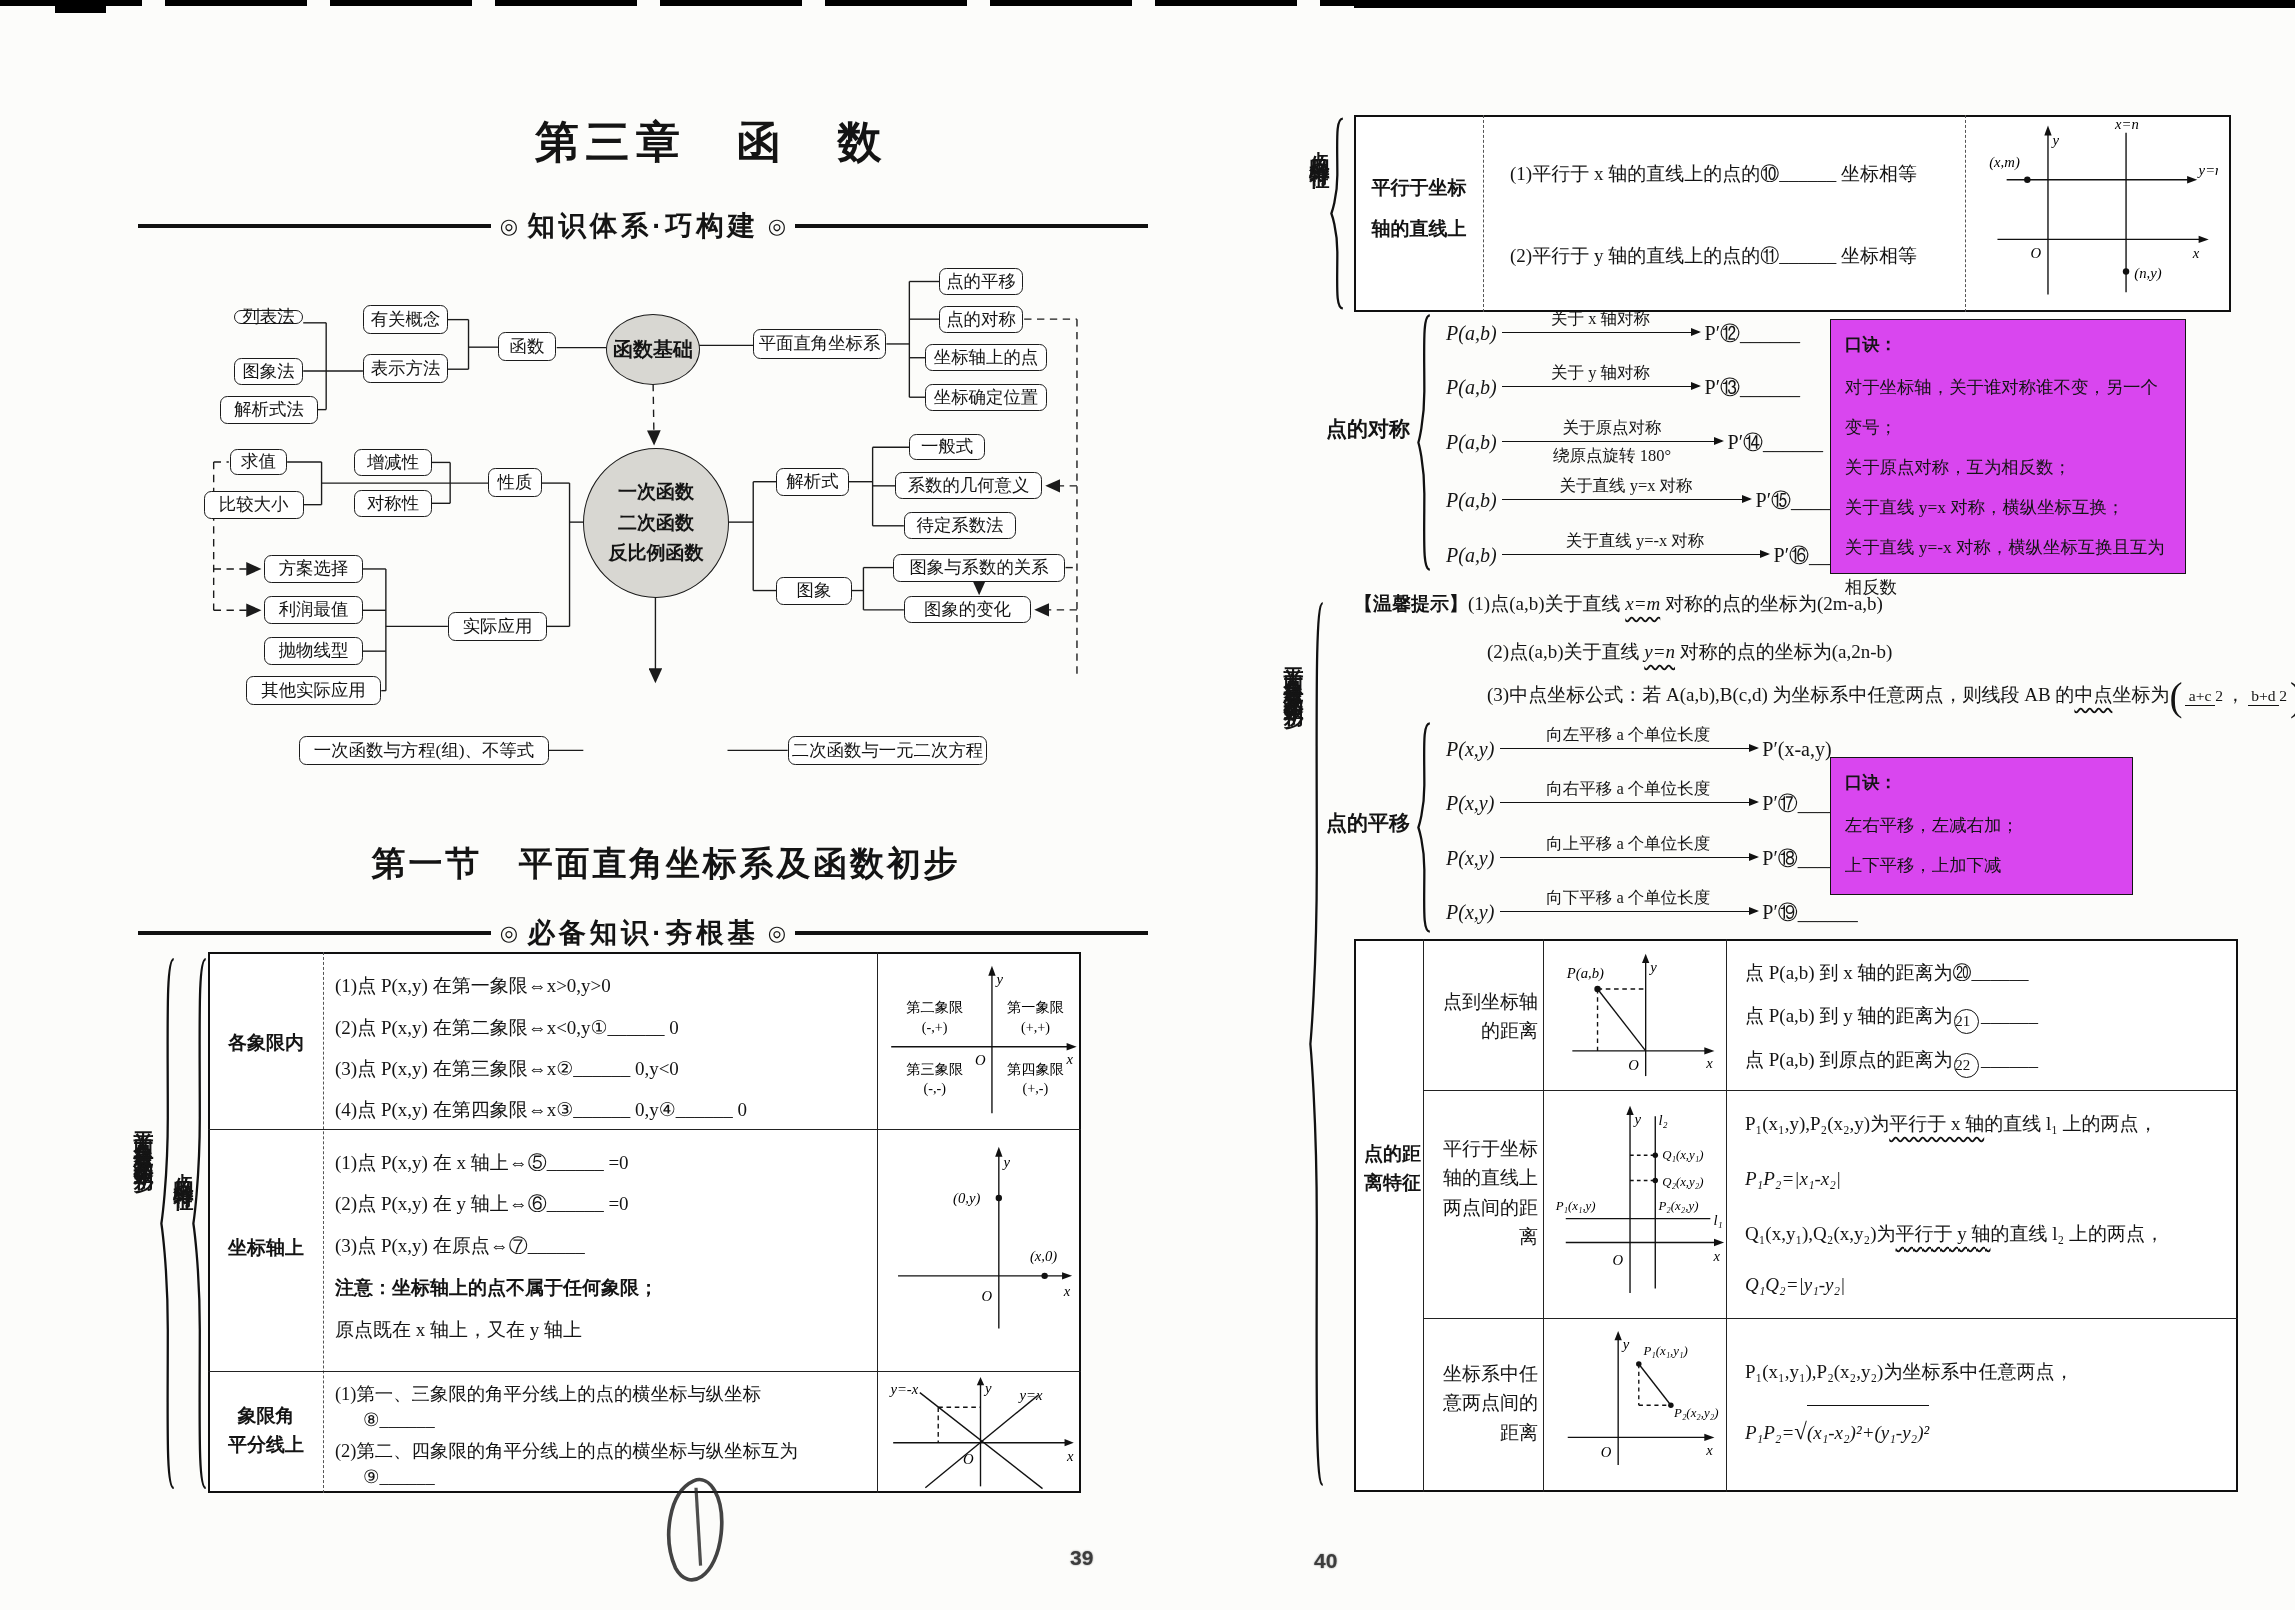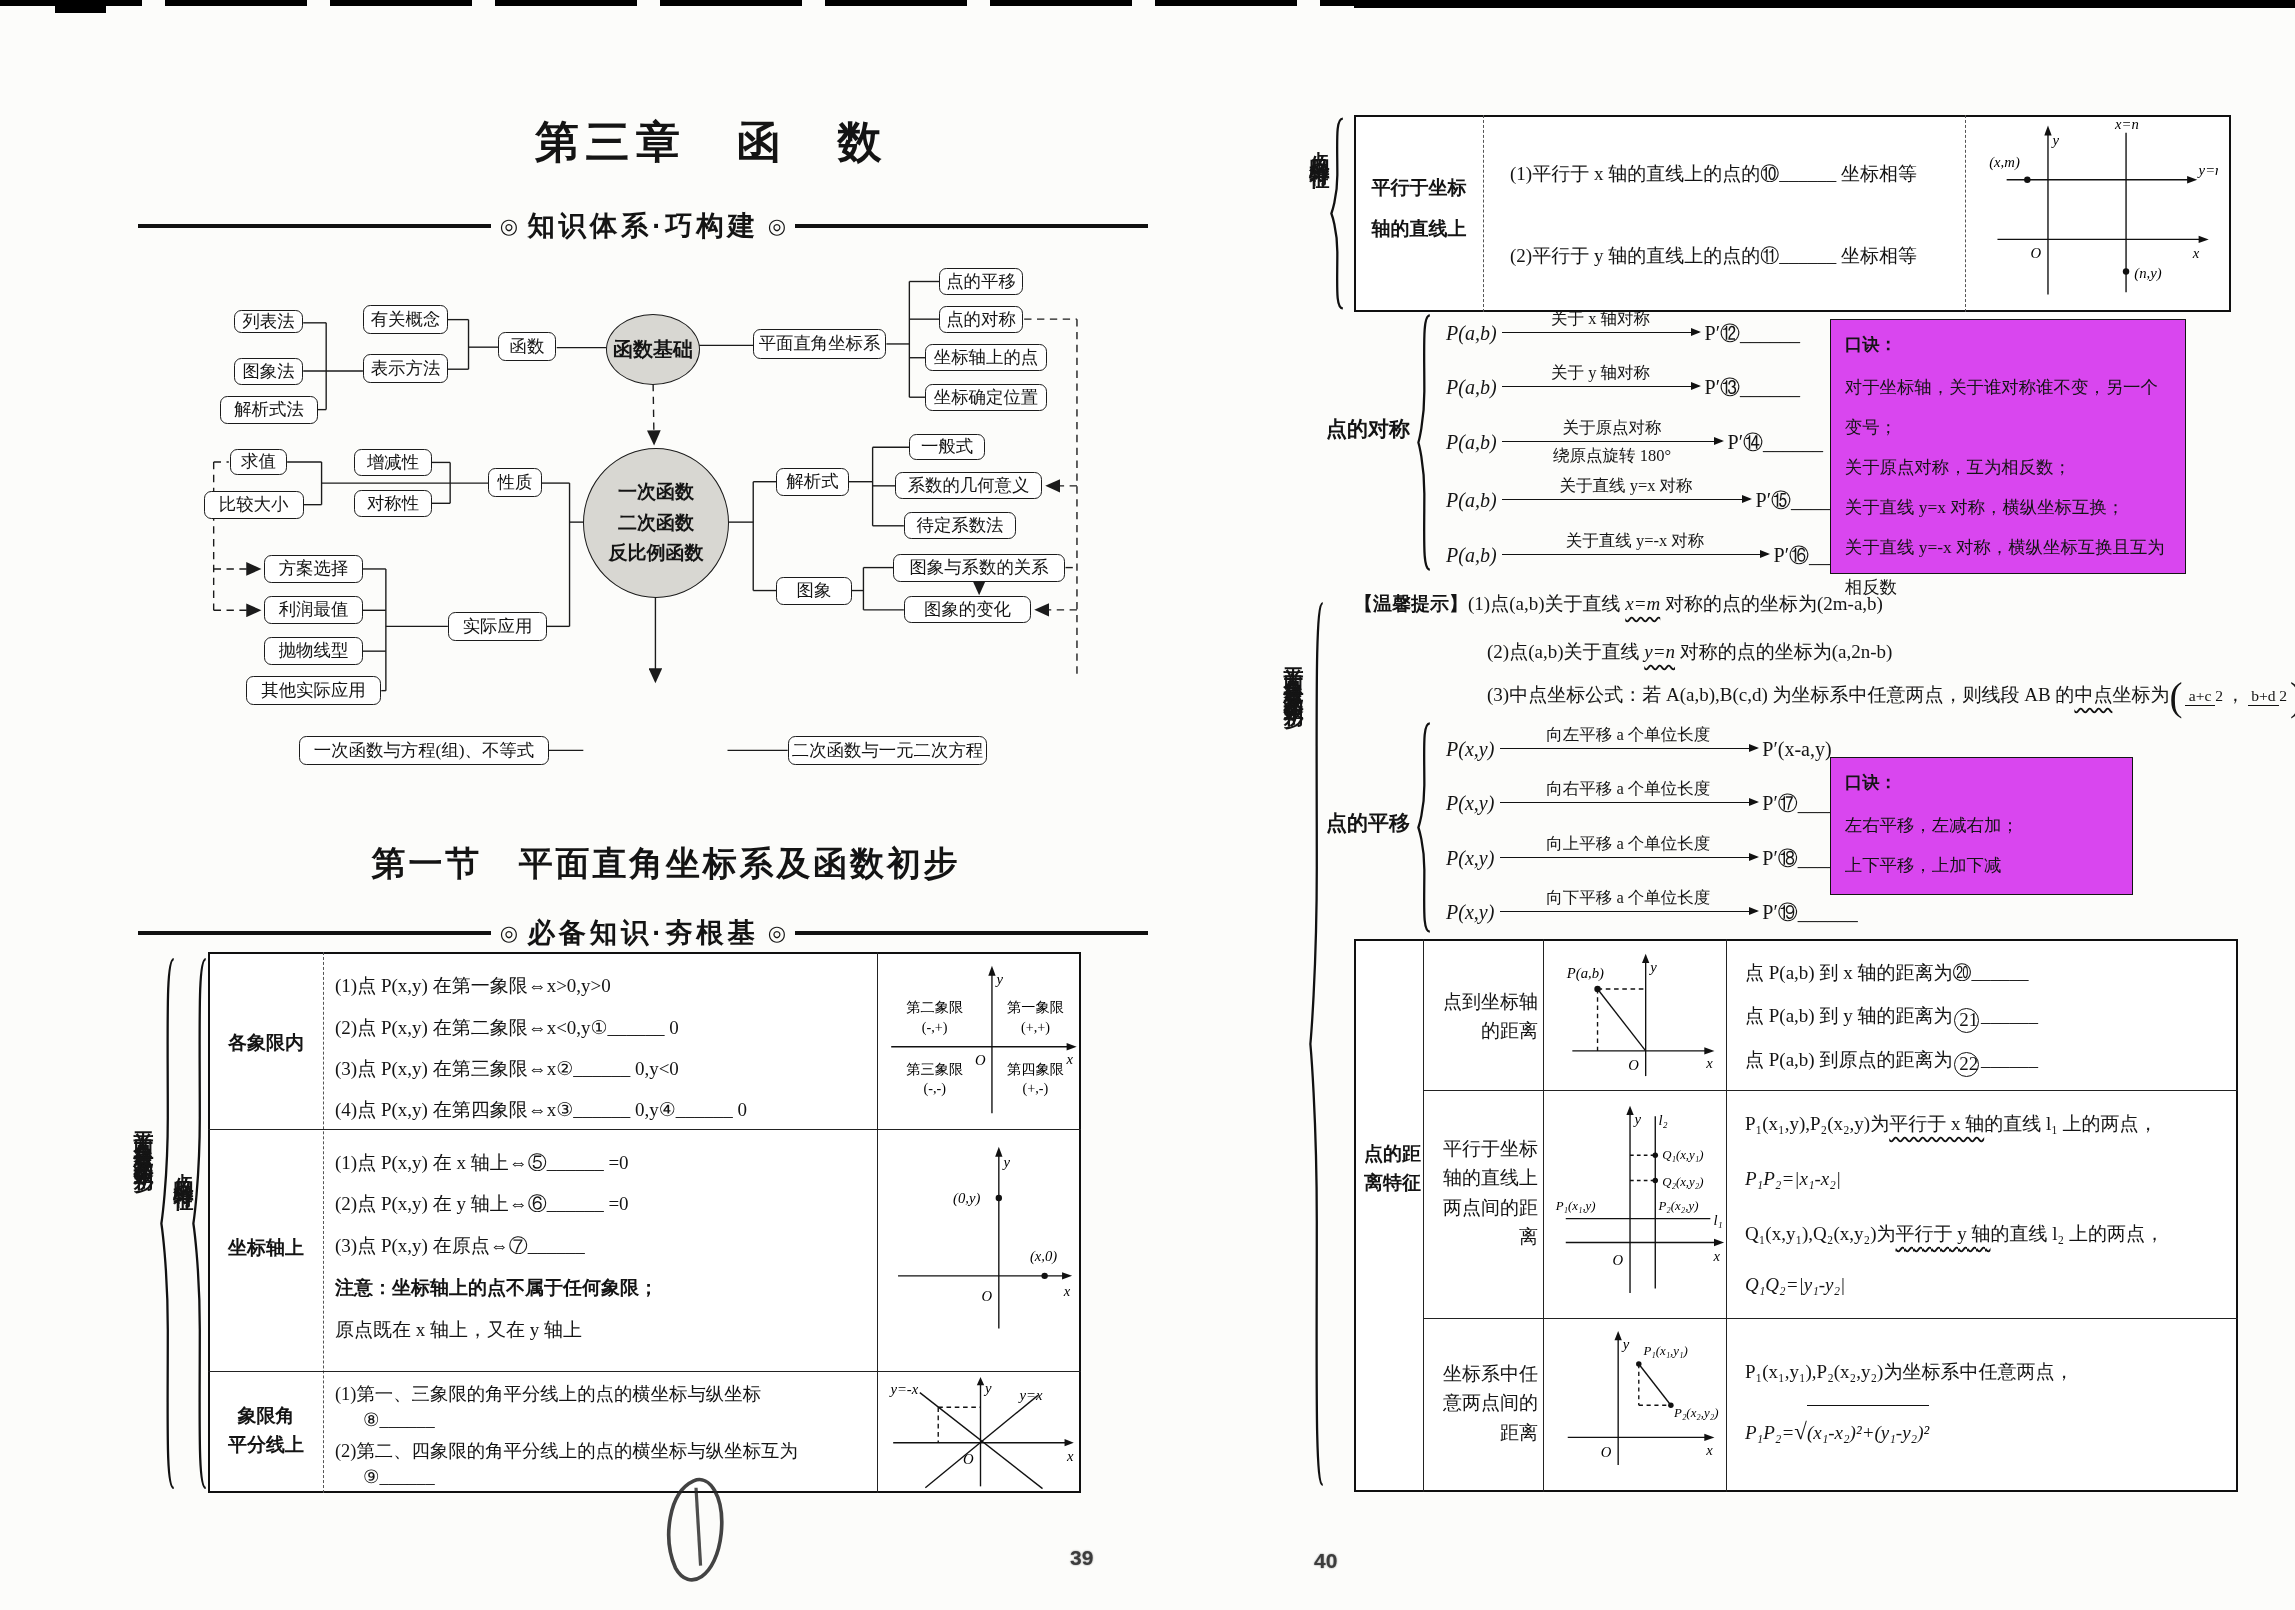--- a/index.html
+++ b/index.html
@@ -26,21 +26,21 @@
 .flow{position:absolute;display:flex;align-items:center;font-size:20px;white-space:nowrap;height:46px}
 .fa{position:relative;margin:0 5.5px;height:46px}
 .fa .ov{position:absolute;left:0;right:0;bottom:26px;text-align:center;font-size:16.5px}
 .fa .ln{position:absolute;left:0;right:0;top:22px;border-top:1.4px solid #111}
 .fa .ln::after{content:"";position:absolute;right:-1.8px;top:-4.6px;width:0;height:0;border-left:10px solid #111;border-top:4.1px solid transparent;border-bottom:4.1px solid transparent}
 .fa .un{position:absolute;left:0;right:0;top:26px;text-align:center;font-size:16.5px}
 .kbox{position:absolute;border:1.8px solid #151515;background:#d946ef;padding:12px 13.8px;font-size:17.4px;box-sizing:border-box}
 .kbox .kt{font-weight:bold;font-family:"Liberation Sans","DejaVu Sans",sans-serif;margin-bottom:11px}
 .kbox .kl{line-height:2.3}
 .wavy{text-decoration-line:underline;text-decoration-style:wavy;text-decoration-color:#111;text-underline-offset:5.5px}
-.cnum{display:inline-block;width:23px;height:23px;border:1.4px solid #111;border-radius:50%;text-align:right;line-height:22px;font-size:19px;vertical-align:-3.7px;margin:0 1.8px}
+.cnum{display:inline-block;width:23px;height:23px;border:1.4px solid #111;border-radius:50%;text-align:left;line-height:22px;font-size:15px;vertical-align:-3.7px;margin:0 1.8px}
 .frac{display:inline-flex;flex-direction:row;align-items:center;vertical-align:middle;font-size:15.6px;line-height:1.2;margin:0 2.8px}
 .frac .fn{border-bottom:1.4px solid #111;padding:0 3.7px}
 .bigp{font-size:39px;vertical-align:middle;line-height:.9;font-weight:300}
 .math{font-style:italic}
 .rad{border-top:1.4px solid #111;padding-top:16px}
 .pnum{position:absolute;font-size:21px;font-weight:bold;color:#3c3c3c;text-shadow:0 0 1.8px #777;font-family:"Liberation Sans","DejaVu Sans",sans-serif}
 svg text{font-family:"Liberation Serif","DejaVu Serif",serif}
 .st{font-size:32px;font-style:italic}
 .sc{font-size:31px}
 </style>
@@ -130,21 +130,21 @@
         <line x1="45" y1="675" x2="143" y2="675" marker-end="url(#mA)"></line>
           <line x1="45" y1="765" x2="143" y2="765" marker-end="url(#mA)"></line>
         <line x1="1810" y1="131" x2="1925" y2="131"></line>
           <line x1="1925" y1="131" x2="1925" y2="905"></line>
         <line x1="1925" y1="494" x2="1862" y2="494" marker-end="url(#mA)"></line>
         <line x1="1900" y1="672" x2="1925" y2="672"></line>
         <line x1="1925" y1="764" x2="1838" y2="764" marker-end="url(#mA)"></line>
         <line x1="1712" y1="704" x2="1712" y2="726" marker-end="url(#mA)"></line>
       </g>
     </svg>
-    <div class="node" style="left:41px;top:51px;width:69px;height:23px">列表法</div>
+    <div class="node" style="left:41px;top:51px;width:69px;height:14px">列表法</div>
     <div class="node" style="left:41px;top:99px;width:69px;height:27px">图象法</div>
     <div class="node" style="left:27px;top:137px;width:98px;height:27.5px">解析式法</div>
     <div class="node" style="left:170px;top:46px;width:85px;height:29px">有关概念</div>
     <div class="node" style="left:170px;top:95px;width:85px;height:29px">表示方法</div>
     <div class="node" style="left:305px;top:73px;width:58px;height:29px">函数</div>
     <div class="ell" style="left:413px;top:55px;width:92px;height:69px;font-size:20px">函数基础</div>
     <div class="node" style="left:560px;top:70px;width:133px;height:30px">平面直角坐标系</div>
     <div class="node" style="left:746px;top:9.2px;width:84px;height:27px">点的平移</div>
     <div class="node" style="left:746px;top:47px;width:84px;height:27px">点的对称</div>
     <div class="node" style="left:732px;top:85px;width:122px;height:27px">坐标轴上的点</div>

